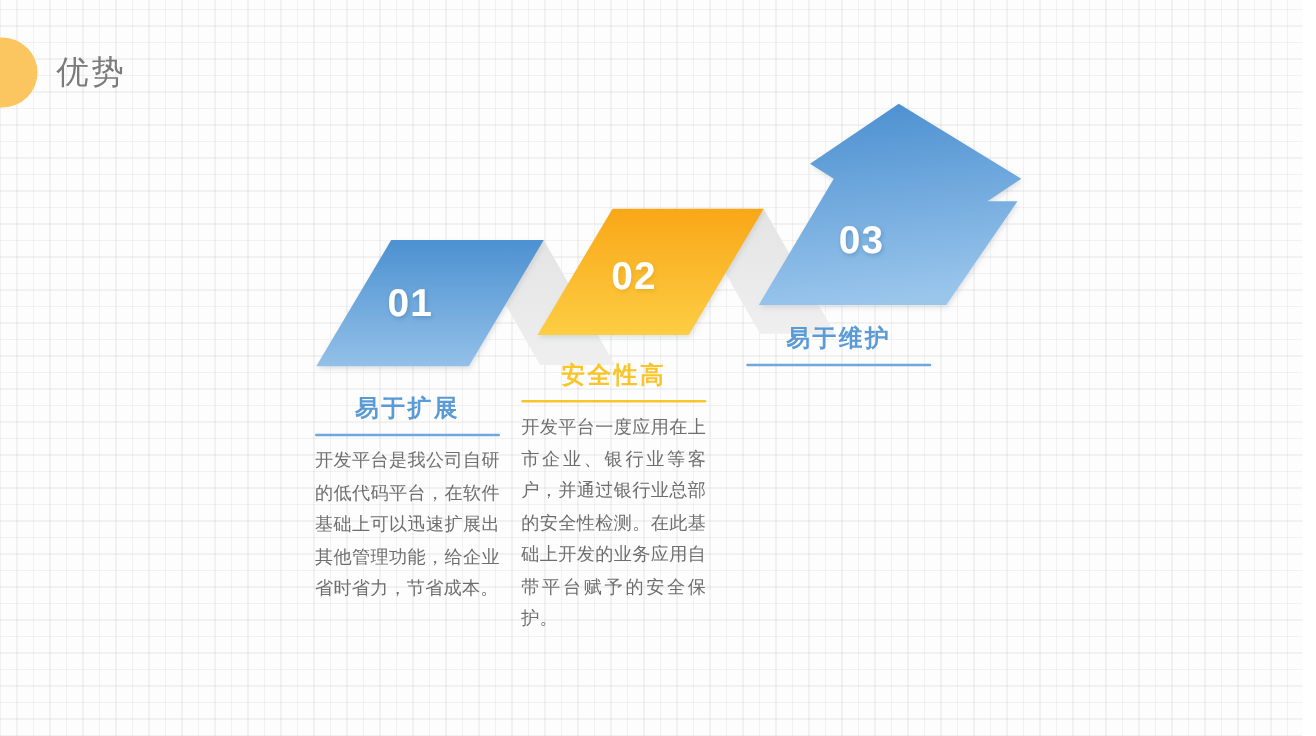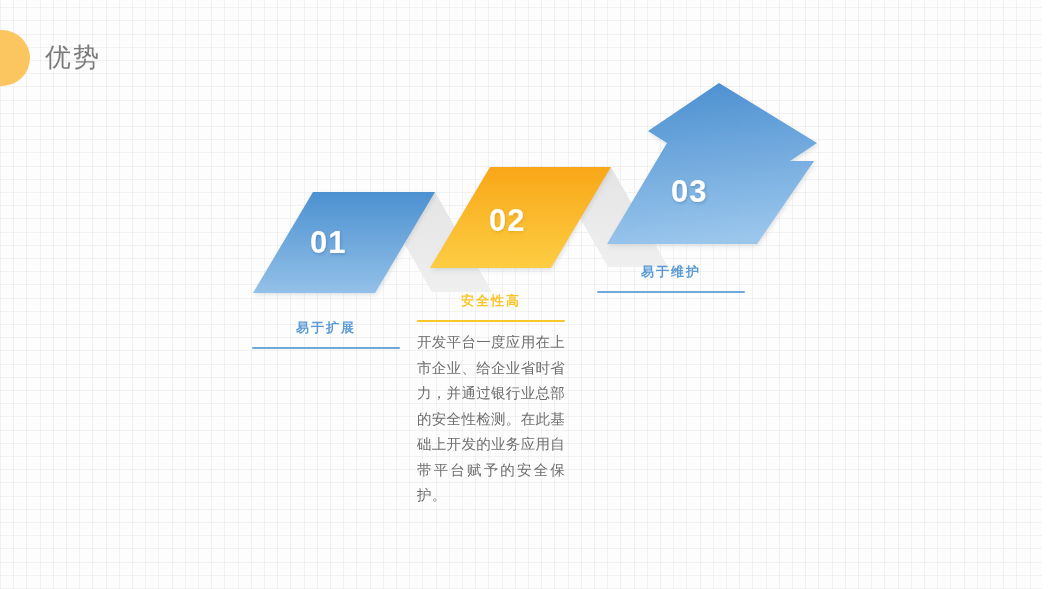--- a/index.html
+++ b/index.html
@@ -64,21 +64,21 @@
     height: 589px;
     pointer-events: none;
   }
 
   
   .col {
     position: absolute;
     width: 148px;
   }
   .col-head {
-    font-size: 13px;
+    font-size: 19px;
     font-weight: bold;
     letter-spacing: 2px;
     text-align: center;
     line-height: 24px;
     white-space: nowrap;
   }
   .col-rule {
     height: 2px;
     margin: 7px 0 8px 0;
     border-radius: 1px;
@@ -159,26 +159,27 @@
     <polygon points="719,83 817,143 790,161 814,161 757,244 691,244 607,244 667,143 648,131" fill="url(#gradBlue3)" filter="url(#softShadow)"></polygon>
 
     <text class="step-num" x="310" y="253" filter="url(#numShadow)">01</text>
     <text class="step-num" x="489" y="231" filter="url(#numShadowY)">02</text>
     <text class="step-num" x="671" y="202" filter="url(#numShadow)">03</text>
   </svg>
 
   <div class="col" id="col-1">
     <div class="col-head">易于扩展</div>
     <div class="col-rule"></div>
+    <div class="col-body">开发平台是我公司自研的低代码平台，在软件基础上可以迅速扩展出其他管理功能，给企业省时省力，节省成本。</div>
   </div>
 
   <div class="col" id="col-2">
     <div class="col-head">安全性高</div>
     <div class="col-rule"></div>
-    <div class="col-body">开发平台一度应用在上市企业、给企业省时省力，并通过银行业总部的安全性检测。在此基础上开发的业务应用自带平台赋予的安全保护。</div>
+    <div class="col-body">开发平台一度应用在上市企业、银行业等客户，并通过银行业总部的安全性检测。在此基础上开发的业务应用自带平台赋予的安全保护。</div>
   </div>
 
   <div class="col" id="col-3">
     <div class="col-head">易于维护</div>
     <div class="col-rule"></div>
   </div>
 
 </div>
 
 </body></html>

